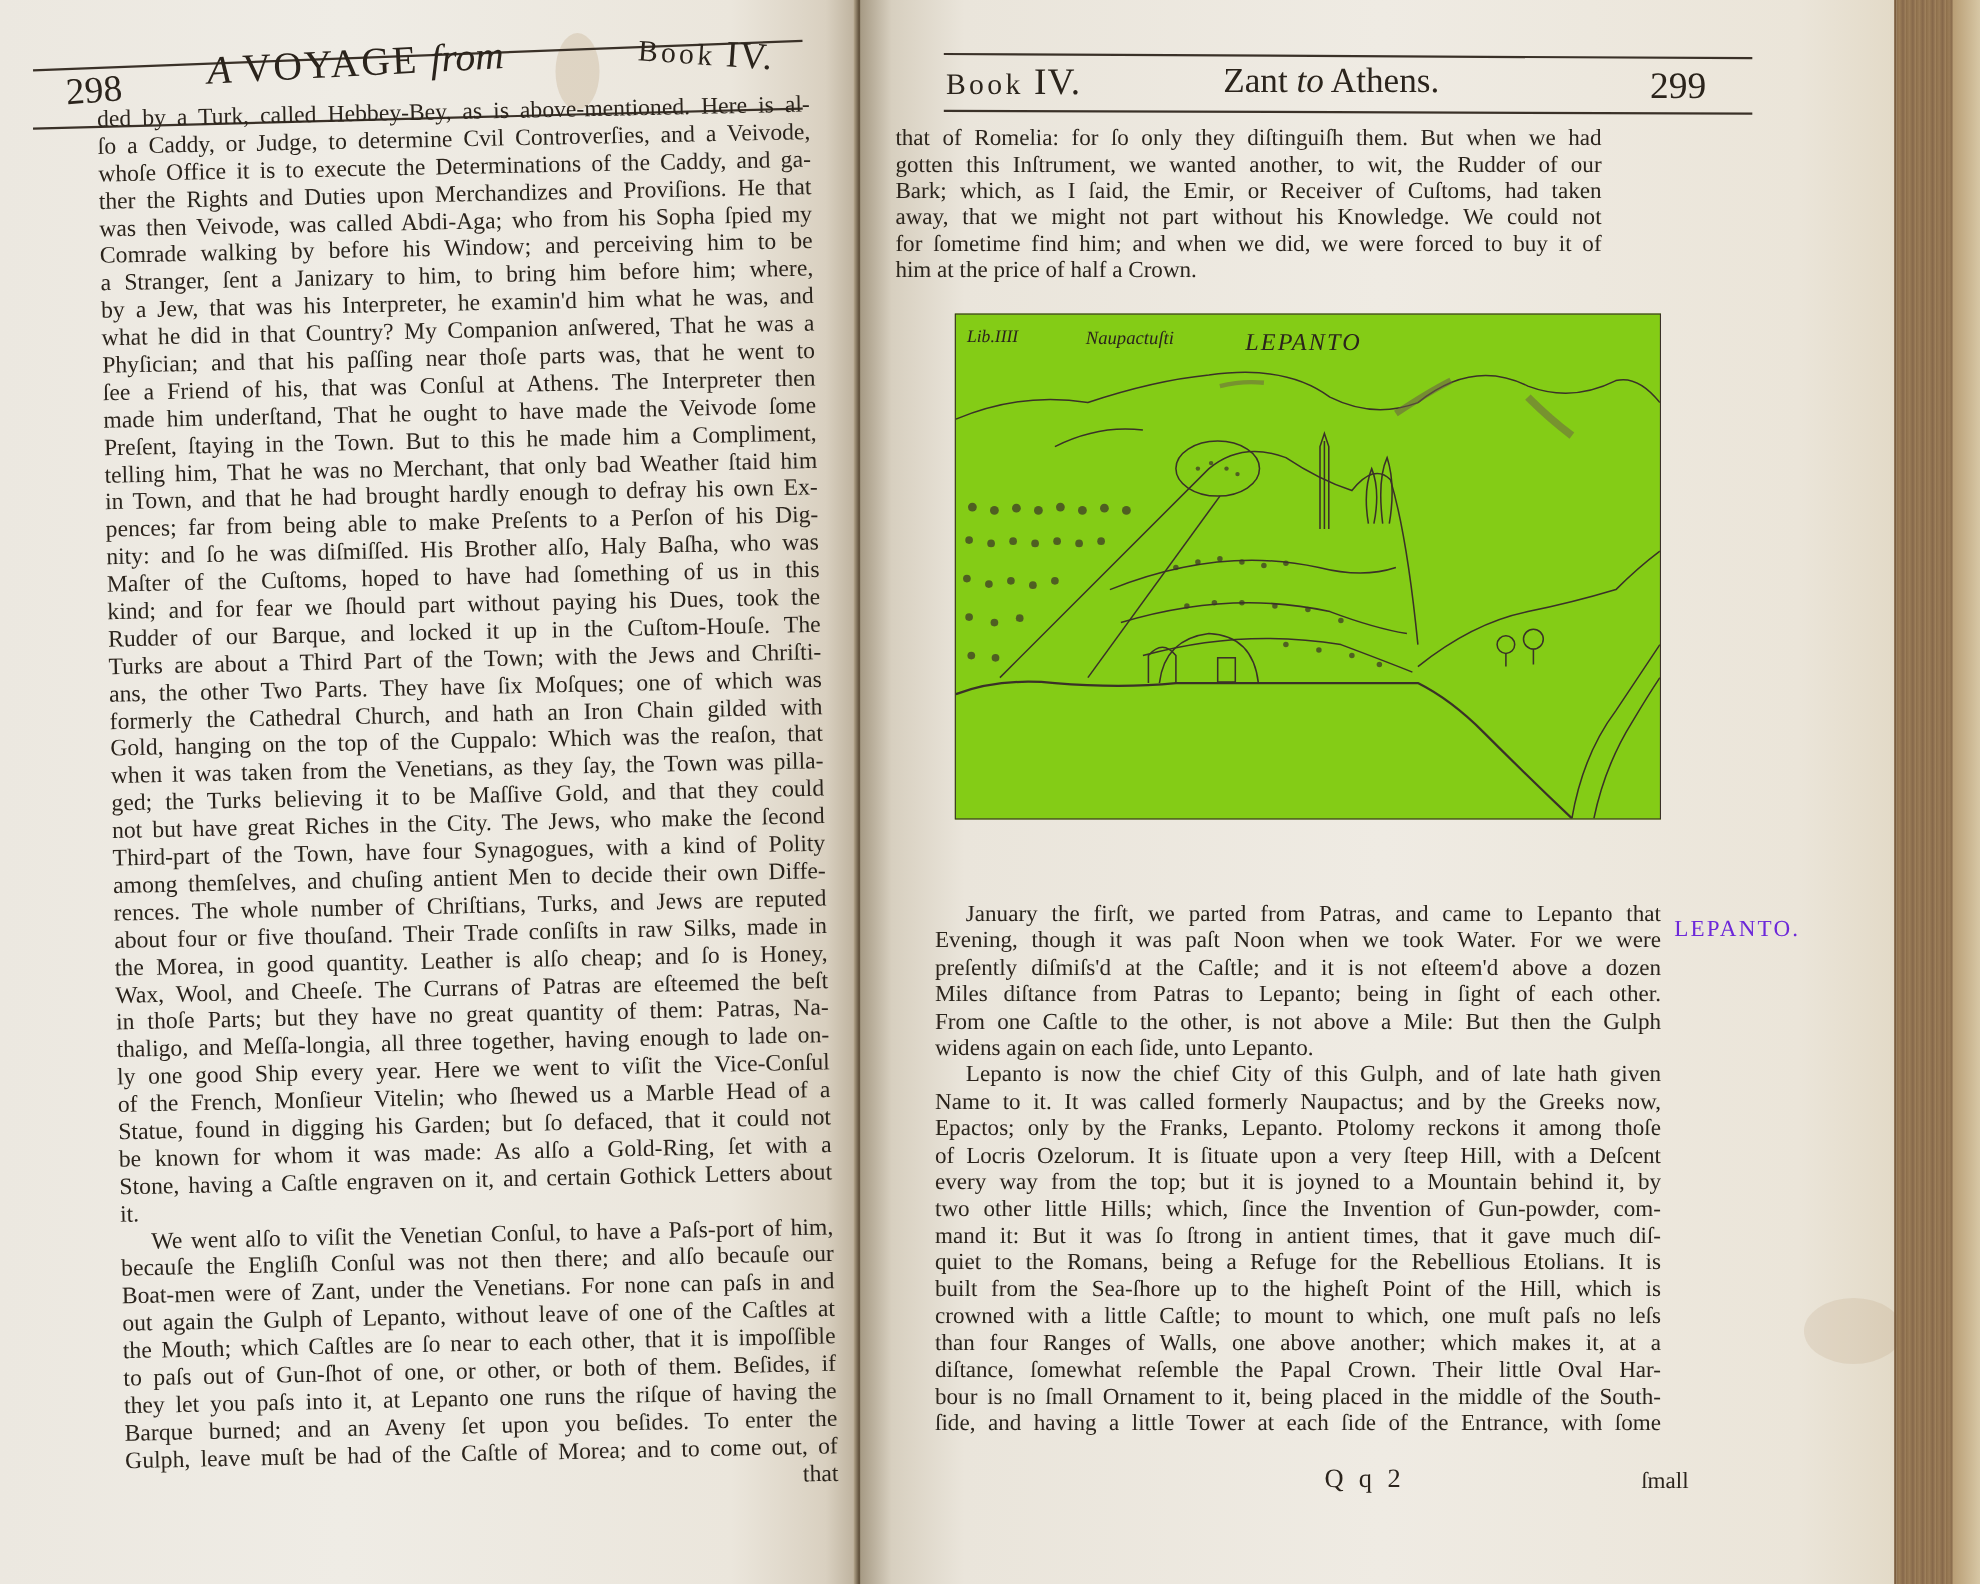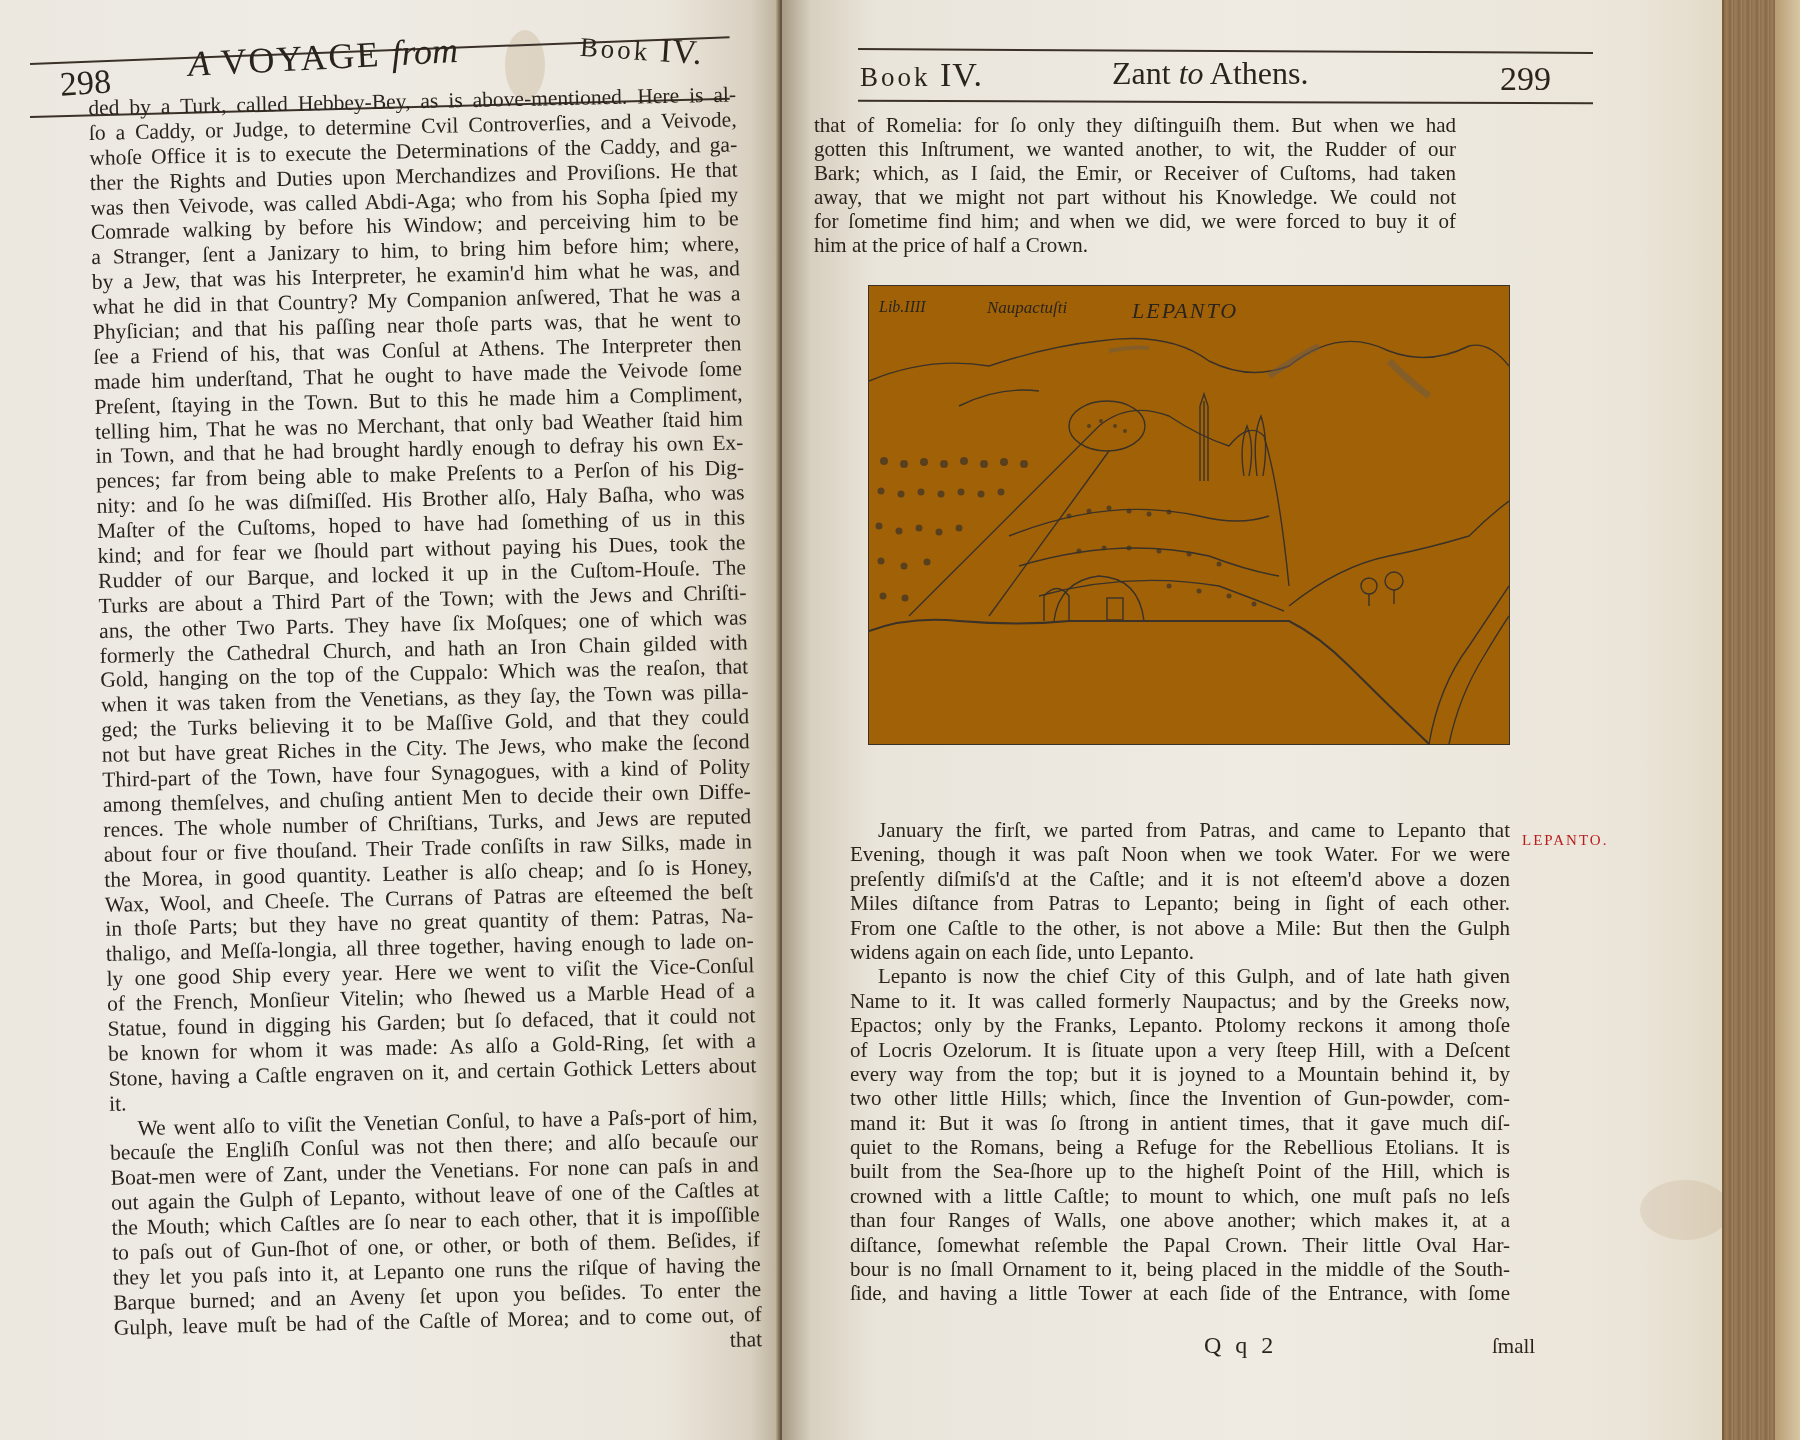--- a/index.html
+++ b/index.html
@@ -51,31 +51,31 @@
   .col .ln.indent { padding-left:28px; }
   .col .ln.right { text-align:right; text-align-last:right; }
 
   .left-col { left:88px; top:96px; width:648px; transform:rotate(-1.2deg); transform-origin:0 0; }
   .right-col-top { left:814px; top:113px; width:642px; font-size:21px; line-height:24px; }
   .right-col-top .ln { height:24px; }
   .right-col-bot { left:850px; top:818px; width:660px; font-size:21px; line-height:24.4px; }
   .right-col-bot .ln { height:24.4px; }
 
   .margin-note {
-    position:absolute; left:1522px; top:832px; font-size:15px; letter-spacing:2px; color:#b91c1c;
+    position:absolute; left:1522px; top:832px; font-size:21px; letter-spacing:2px; color:#6d28d9;
   }
   .signature {
     position:absolute; left:1168px; top:1332px; font-size:24px; letter-spacing:4px;margin-left:36px;
   }
   .catchword-right { position:absolute; left:1492px; top:1334px; font-size:21px; }
 
   
   .engraving {
     position:absolute; left:868px; top:285px; width:640px; height:458px;
-    border:1.5px solid #3a3128; background:#a16207;
+    border:1.5px solid #3a3128; background:#84cc16;
   }
   .engr-label { position:absolute; top:12px; white-space:nowrap; color:#2b241c;font-style:italic; }
   .engr-lib { left:10px; font-size:16px; font-style:italic; }
   .engr-latin { left:118px; font-size:17px; }
   .engr-title { left:263px; font-size:22px; letter-spacing:2px; }
   .engraving svg { position:absolute; left:0; top:0; }
   .stain { position:absolute; border-radius:50%; background:rgba(160,120,70,0.18); }
 </style>
 </head>
 <body>

